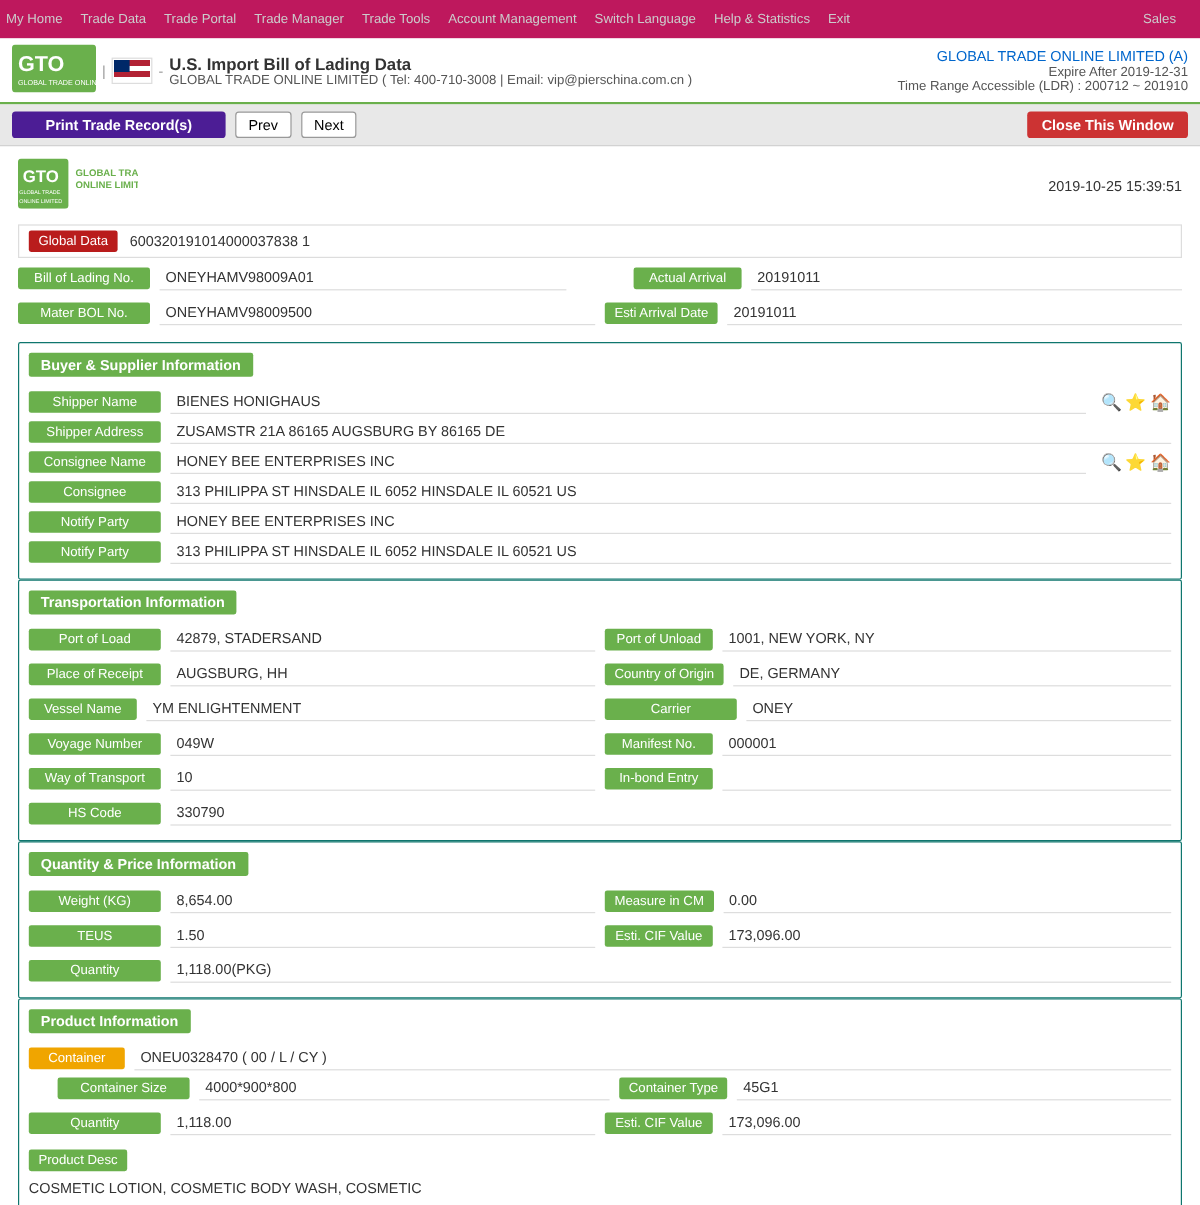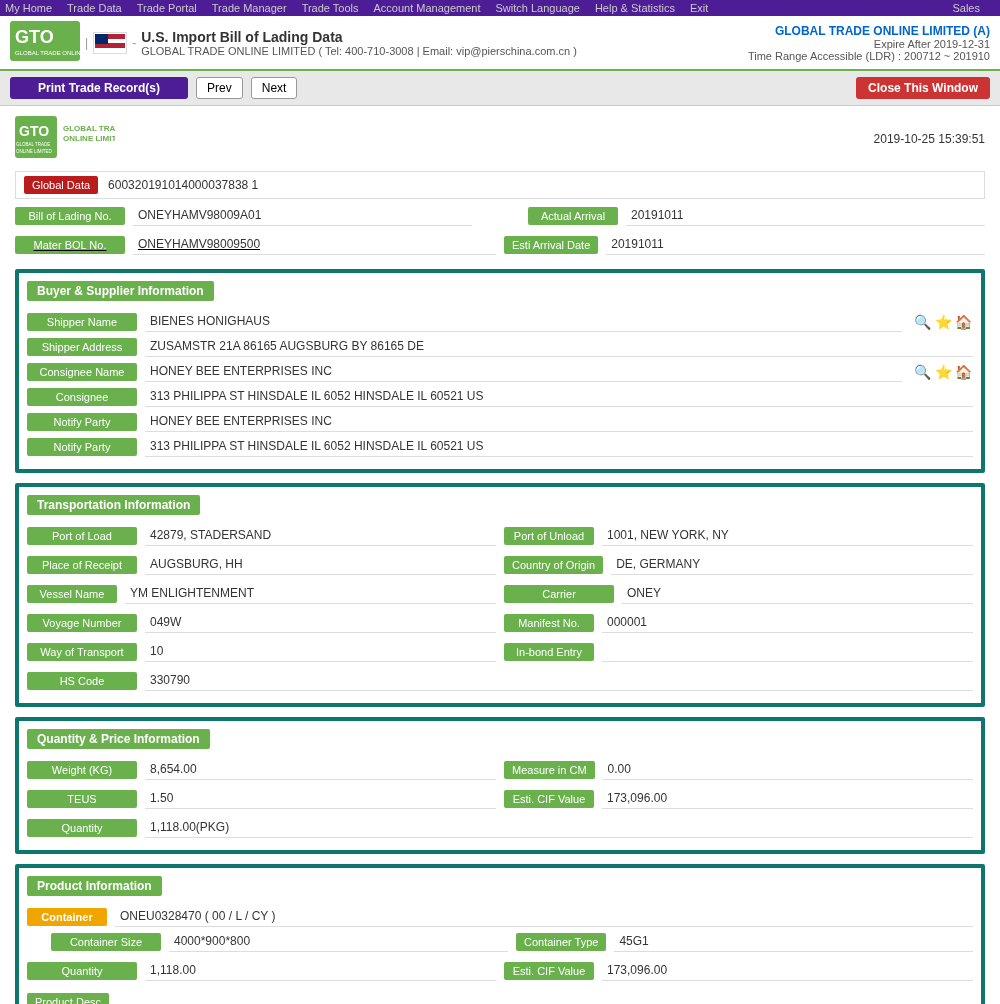--- a/index.html
+++ b/index.html
@@ -1,47 +1,47 @@
 <!DOCTYPE html>
 <html><head>
   <meta charset="utf-8">
   <style>
     * { margin: 0; padding: 0; box-sizing: border-box; }
     body { font-family: Arial, sans-serif; font-size: 12px; background: #f0f0f0; width: 1000px; }
     
     
-    .top-nav { background: #4c1d95; color: #ccc; display: flex; align-items: center; height: 16px; font-size: 11px; padding: 0 5px; }
+    .top-nav { background: #be185d; color: #ccc; display: flex; align-items: center; height: 32px; font-size: 11px; padding: 0 5px; }
     .top-nav span { margin-right: 15px; cursor: pointer; }
     .top-nav .spacer { flex: 1; }
     .top-nav .sales { margin-left: 5px; }
 
     
     .header { background: #fff; display: flex; align-items: center; padding: 5px 10px; border-bottom: 2px solid #6ab04c; }
     .logo-area { display: flex; align-items: center; margin-right: 15px; }
     .header-title { font-size: 14px; font-weight: bold; color: #333; }
     .header-contact { font-size: 11px; color: #555; }
     .header-right { margin-left: auto; text-align: right; }
-    .company-name { color: #0066cc; font-weight: bold; font-size: 12px; }
+    .company-name { color: #0066cc; font-weight: normal; font-size: 12px; }
     .expire-info { font-size: 11px; color: #555; }
 
     
     .toolbar { background: #e8e8e8; padding: 6px 10px; display: flex; align-items: center; gap: 8px; border-bottom: 1px solid #ccc; }
     .btn-print { background: #4c1d95; color: white; border: none; padding: 4px 28px; border-radius: 3px; cursor: pointer; font-size: 12px; font-weight: bold; }
     .btn-nav { background: #fff; border: 1px solid #999; padding: 3px 10px; border-radius: 3px; cursor: pointer; font-size: 12px; }
     .btn-close { background: #cc3333; color: white; border: none; padding: 4px 12px; border-radius: 3px; cursor: pointer; font-size: 12px; font-weight: bold; margin-left: auto; }
 
     
     .main-content { background: #fff; margin: 0; padding: 10px 15px; }
 
     
     .record-header { display: flex; justify-content: space-between; align-items: center; margin-bottom: 10px; }
     .timestamp { font-size: 12px; color: #333; }
 
     
-    .section { border: 4px solid #0f766e; margin-bottom: 10px; border-radius: 2px; }
+    .section { border: 1px solid #0f766e; border-radius: 2px; }
     .section-header { background: #6ab04c; color: white; padding: 3px 10px; font-size: 12px; font-weight: bold; display: inline-block; margin: 8px 8px 5px 8px; border-radius: 2px; }
     .section-content { padding: 5px 8px 8px 8px; }
 
     
     .field-row { display: flex; align-items: center; margin-bottom: 4px; gap: 8px; }
     .field-label { background: #6ab04c; color: white; padding: 3px 8px; border-radius: 2px; font-size: 11px; min-width: 110px; text-align: center; white-space: nowrap; }
     .field-label-orange { background: #f0a500; color: white; padding: 3px 8px; border-radius: 2px; font-size: 11px; min-width: 70px; text-align: center; white-space: nowrap; }
     .field-value { border-bottom: 1px solid #ddd; padding: 3px 5px; flex: 1; font-size: 12px; color: #333; min-height: 20px; }
 
     
@@ -145,21 +145,21 @@
       <span class="field-label">Bill of Lading No.</span>
       <span class="field-value">ONEYHAMV98009A01</span>
     </div>
     <div class="field-row" style="flex:1;margin-left:48px;">
       <span class="inline-label">Actual Arrival</span>
       <span class="inline-value">20191011</span>
     </div>
   </div>
 
   <div class="two-col" style="margin-bottom:10px;">
-    <div class="field-row" style="flex:1;text-decoration:underline;">
+    <div class="field-row" style="flex:1;">
       <span class="field-label">Mater BOL No.</span>
       <span class="field-value">ONEYHAMV98009500</span>
     </div>
     <div class="field-row" style="flex:1;">
       <span class="inline-label">Esti Arrival Date</span>
       <span class="inline-value">20191011</span>
     </div>
   </div>
 
   <div class="section">
@@ -305,21 +305,21 @@
         <span class="field-value">1,118.00(PKG)</span>
       </div>
     </div>
   </div>
 
   <div class="section">
     <div class="section-header">Product Information</div>
     <div class="section-content">
 
       <div class="field-row">
-        <span class="field-label-orange" style="min-width:80px;font-weight:bold;">Container</span>
+        <span class="field-label-orange" style="min-width:80px;">Container</span>
         <span class="field-value">ONEU0328470 ( 00 / L / CY )</span>
       </div>
 
       <div class="two-col" style="margin-bottom:4px;padding-left:24px;">
         <div class="field-row" style="flex:1;">
           <span class="field-label">Container Size</span>
           <span class="field-value">4000*900*800</span>
         </div>
         <div class="field-row" style="flex:1;">
           <span class="inline-label">Container Type</span>

